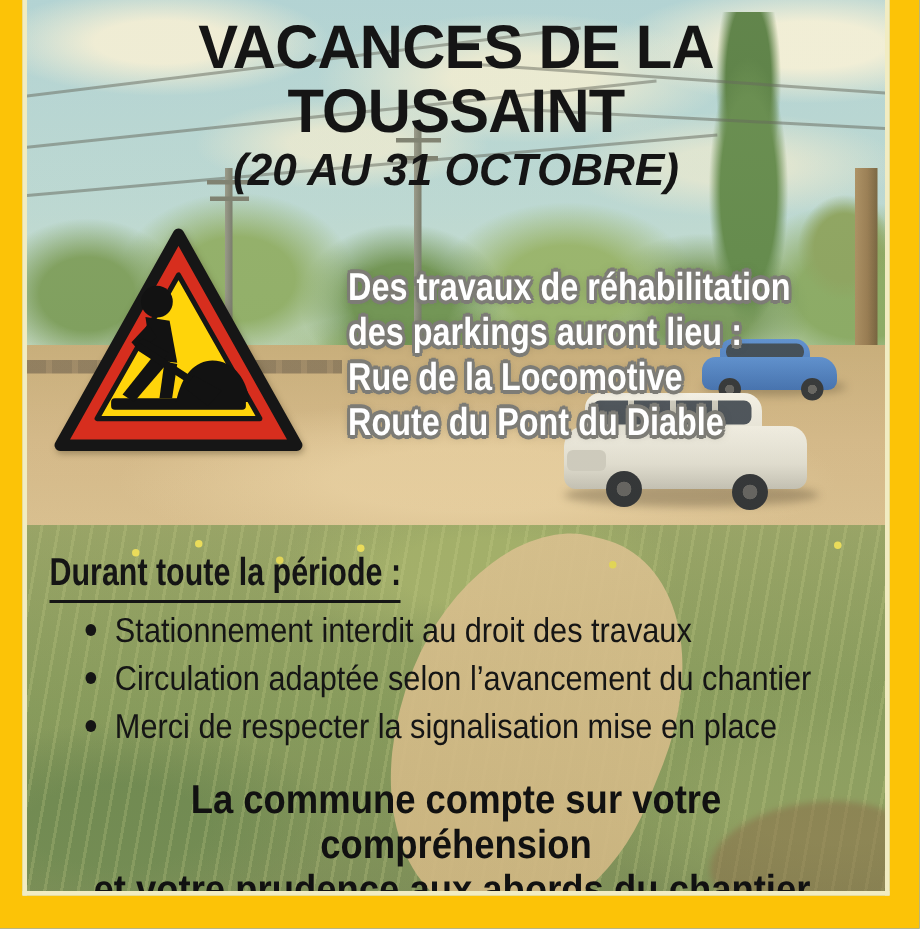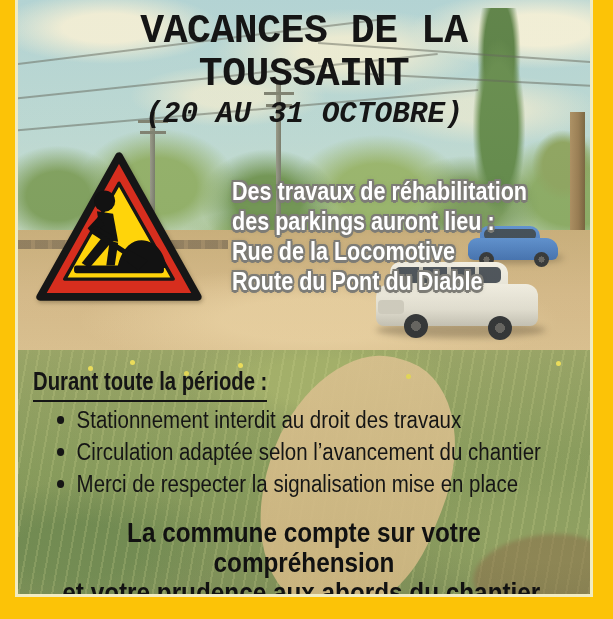--- a/index.html
+++ b/index.html
@@ -72,21 +72,21 @@
   .flowers{left:70px;top:366px;width:5px;height:5px;border-radius:50%;background:#E9DB4F;
     box-shadow:42px -6px 0 #E9DB4F,96px 5px 0 #DFD34A,150px -3px 0 #E9DB4F,
                318px 8px 0 #DFD34A,468px -5px 0 #E9DB4F,508px 12px 0 #DFD34A;}
   .haze{left:0;top:0;width:100%;height:100%;
     background:linear-gradient(180deg,rgba(240,228,188,.20) 0%,rgba(240,228,188,.10) 60%,rgba(236,226,184,.16) 100%);}
 
   
   .sign{left:12px;top:146px;width:178px;height:auto;filter:drop-shadow(1px 2px 2px rgba(60,50,20,.35));}
 
   
-  .title-block{left:0;top:10px;width:100%;text-align:center;color:var(--ink);font-family:Liberation Mono, monospace;}
+  .title-block{left:0;top:10px;width:100%;text-align:center;color:var(--ink);}
   .title{font-size:41px;font-weight:700;letter-spacing:-.5px;line-height:1.05;transform:scaleX(.97);}
   .subtitle{font-size:30px;font-weight:700;font-style:italic;margin-top:1px;transform:scaleX(.98);}
   .announce{left:214px;top:176px;font-weight:700;font-size:26px;line-height:30px;
     color:#fff;white-space:nowrap;transform:scaleX(.83);transform-origin:left top;
     text-shadow:-2px -2px 0 var(--outline),2px -2px 0 var(--outline),-2px 2px 0 var(--outline),
       2px 2px 0 var(--outline),-2.5px 0 0 var(--outline),2.5px 0 0 var(--outline),
       0 -2.5px 0 var(--outline),0 2.5px 0 var(--outline),0 0 6px rgba(80,78,70,.55);}
   .period-heading{left:15px;top:366px;font-size:26px;font-weight:700;color:var(--ink);
     white-space:nowrap;transform:scaleX(.78);transform-origin:left top;}
   .period-heading span{display:inline-block;border-bottom:2.5px solid var(--ink);padding-bottom:3px;}

